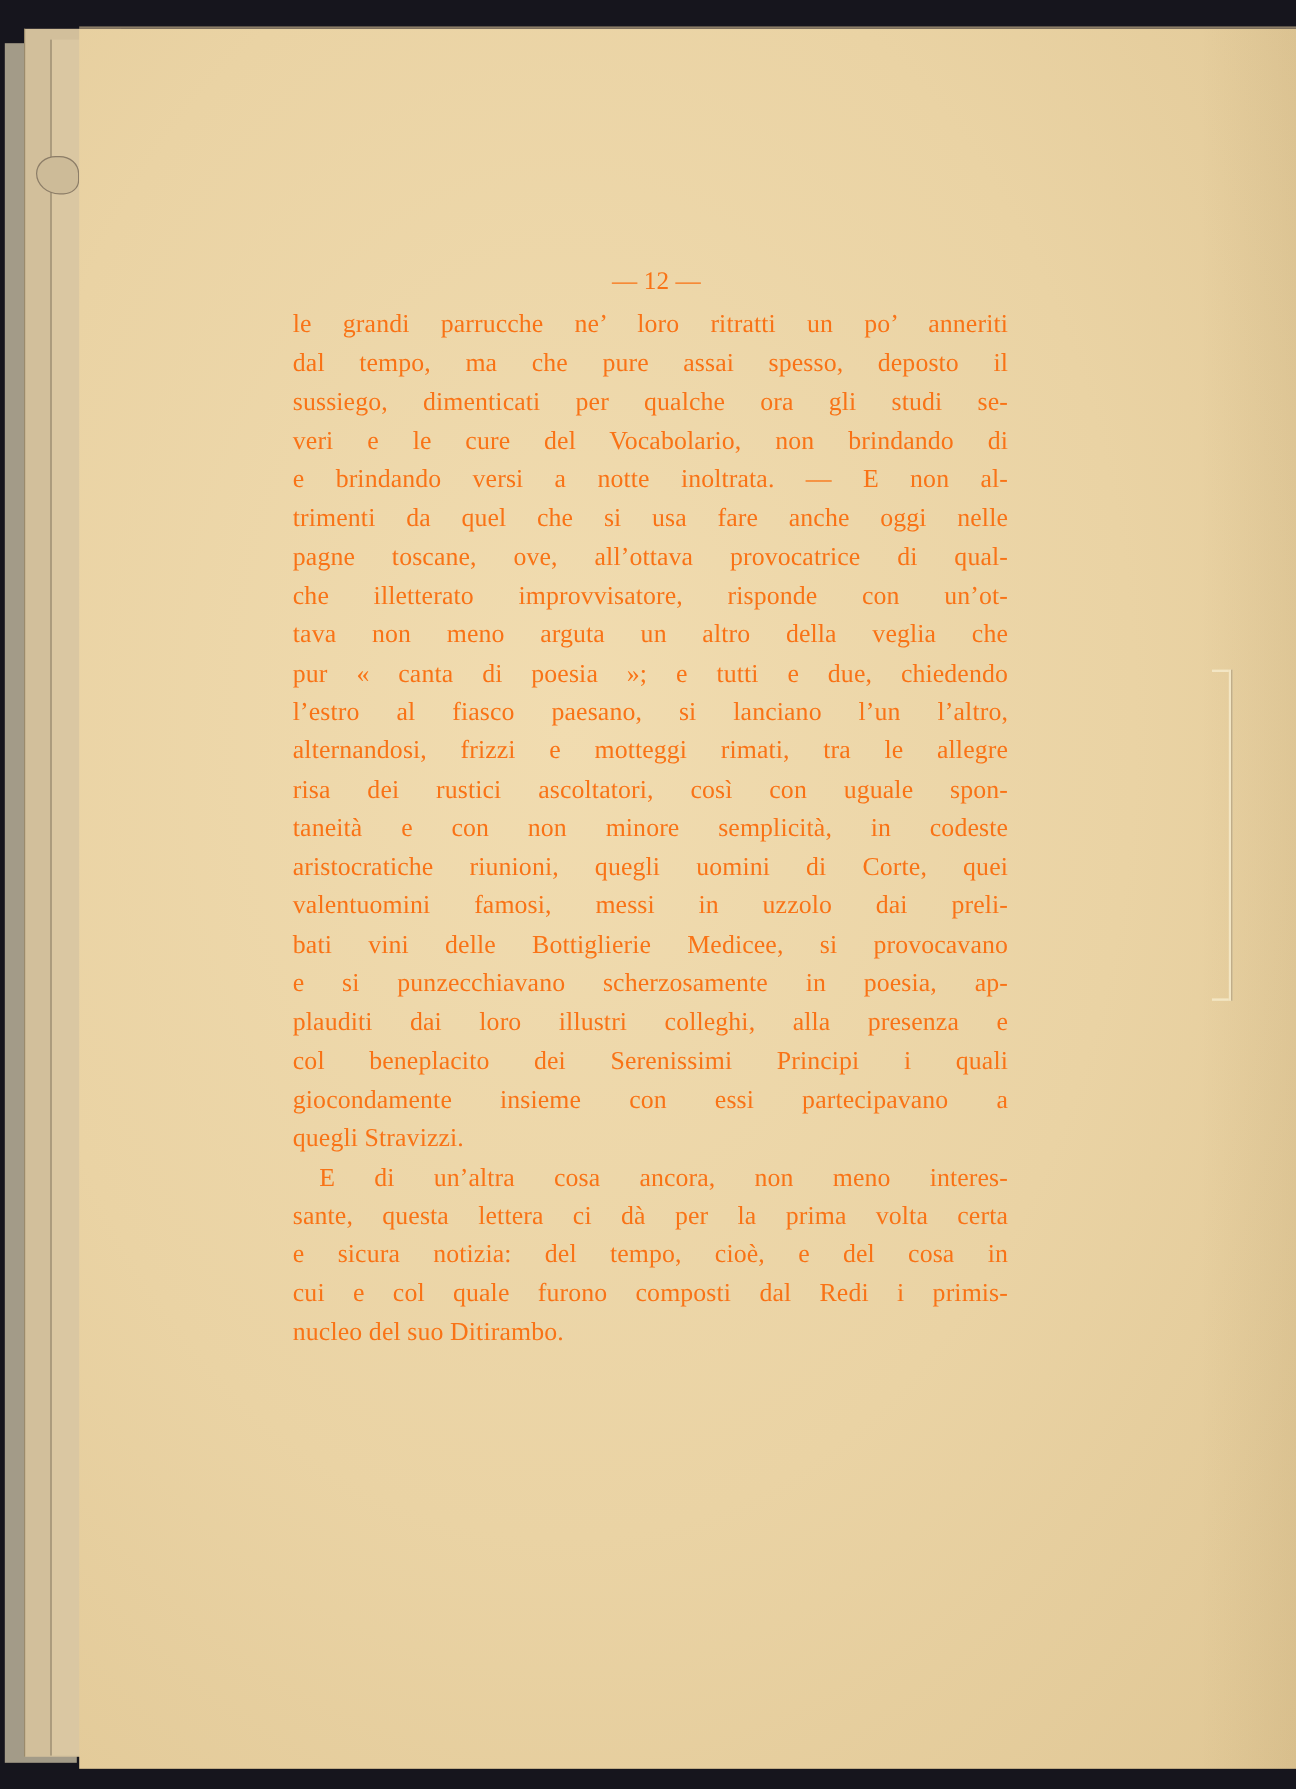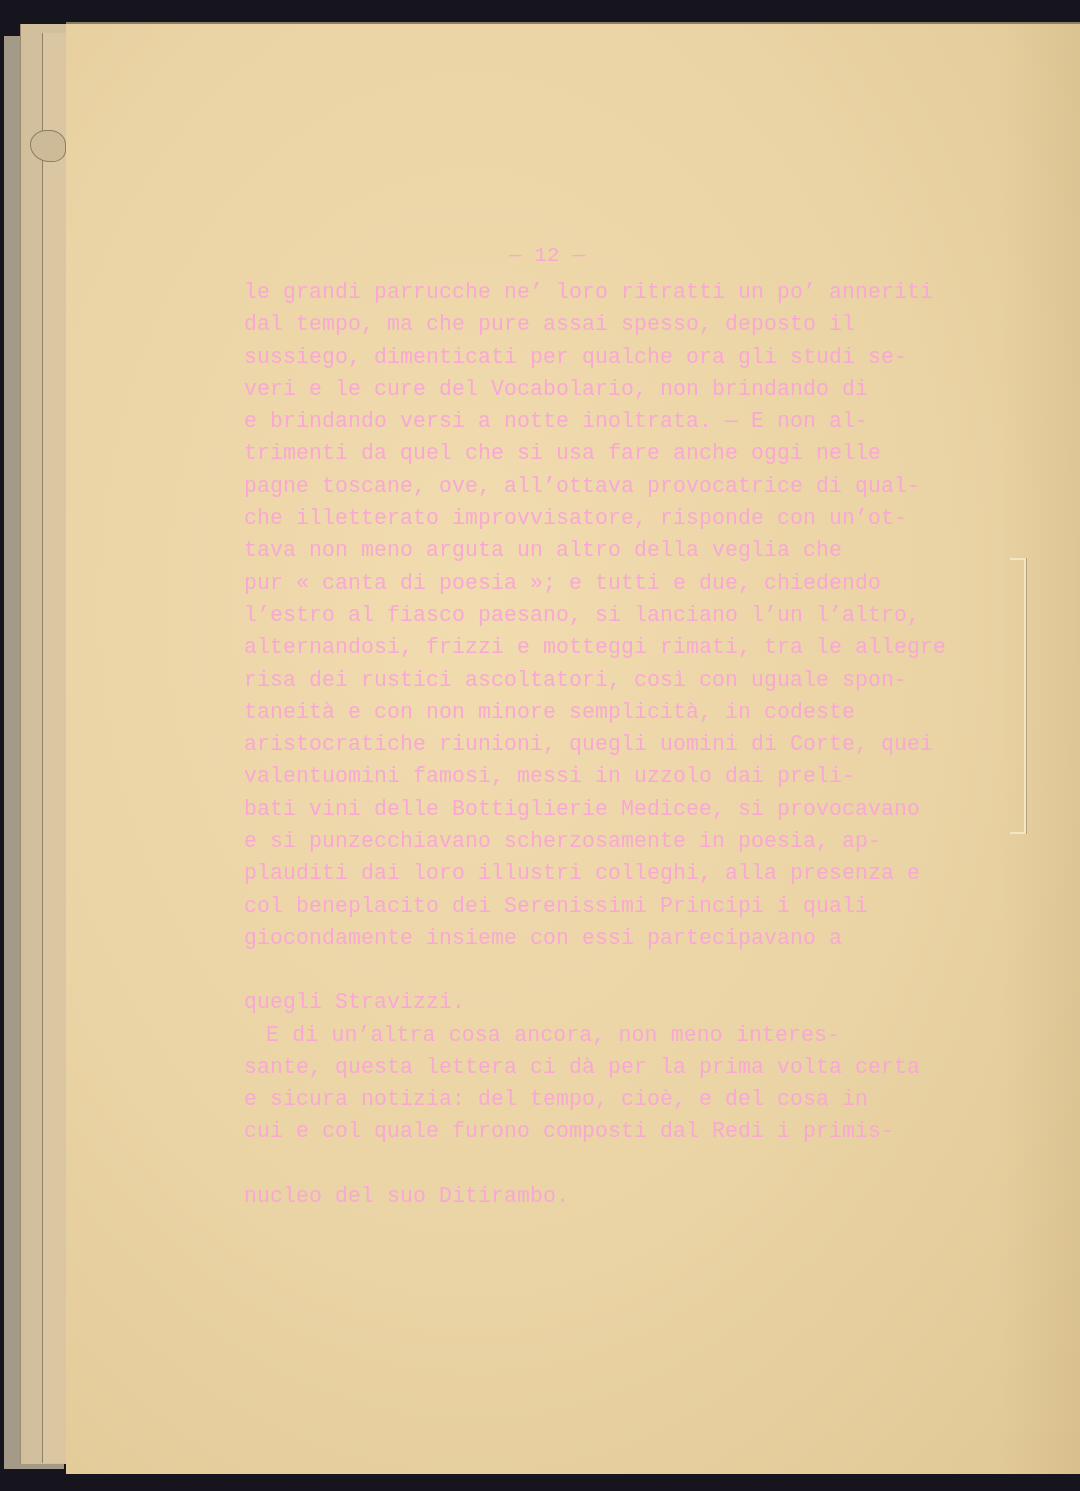--- a/index.html
+++ b/index.html
@@ -37,33 +37,33 @@
   .staple::before, .staple::after {
     content:""; position:absolute; left:-14px; width:14px; height:2px; background:#f3e6c4;
   }
   .staple::before { top:0; }
   .staple::after { bottom:0; }
   .tear {
     position:absolute; left:30px; top:130px; width:34px; height:30px;
     border-radius:50% 50% 40% 60%; background:#cdbb98; border:1px solid #8c7d67;
   }
   .text-block {
-    position:absolute; left:244px; top:236px; width:596px;
-    font-family:Liberation Mono, monospace; color:#f9a8d4;
+    position:absolute; left:244px; top:214px; width:596px;
+    font-family:Liberation Serif, serif; color:#f97316;
     font-size:21.5px; letter-spacing:0.1px;
   }
   .page-number {
     text-align:center; font-size:21px; height:40px; line-height:40px;
     margin-left:10px;
   }
   .line {
     height:32.3px; line-height:32.3px; white-space:nowrap;
     text-align:justify; text-align-last:justify;
   }
-  .line.last { text-align-last:left;margin-top:32px; }
+  .line.last { text-align-last:left; }
   .line.indent { padding-left:22px; }
 </style>
 </head>
 <body>
 
 <div class="backdrop"></div>
 <div class="leaf-back"></div>
 <div class="leaf-mid"></div>
 <div class="leaf-inner"></div>
 <div class="tear"></div>

